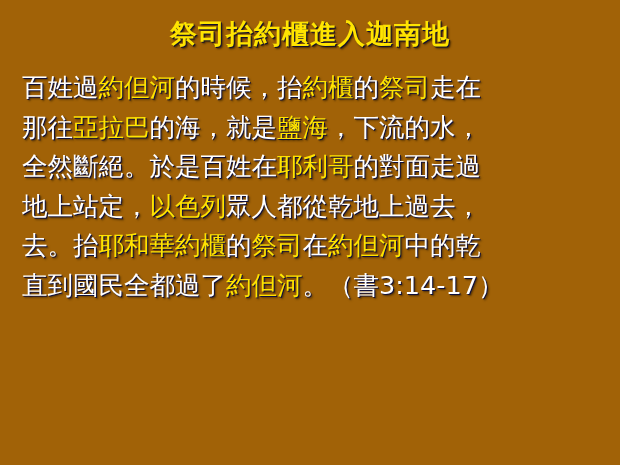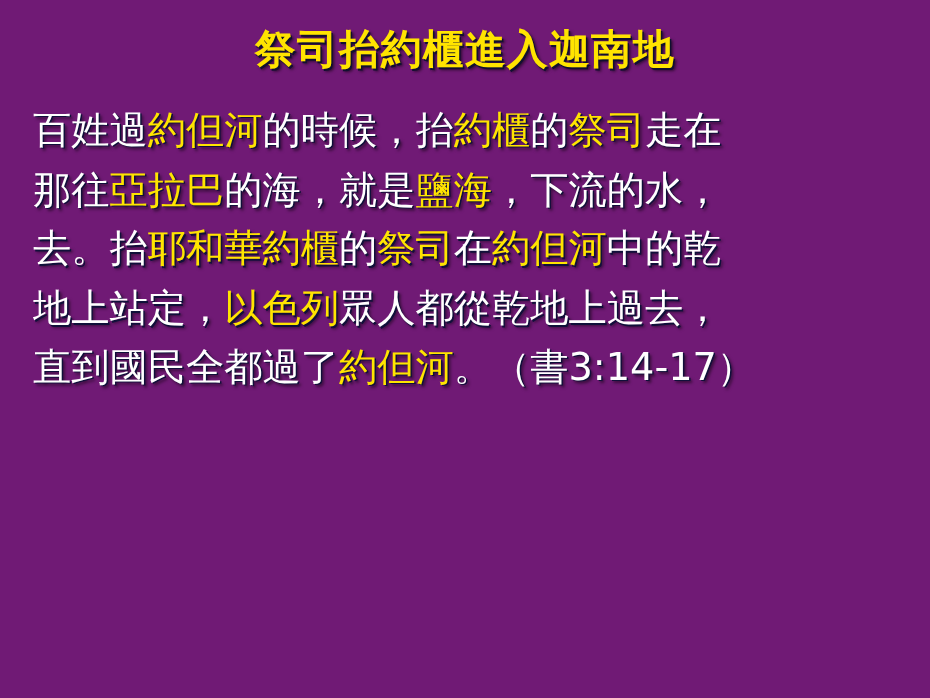--- a/index.html
+++ b/index.html
@@ -11,21 +11,21 @@
     width: 620px;
     height: 465px;
     overflow: hidden;
     background: #000080;
     font-family: "DejaVu Sans", "Liberation Sans", sans-serif;
   }
   .slide {
     position: relative;
     width: 620px;
     height: 465px;
-    background: #701a75;
+    background: #a16207;
     box-sizing: border-box;
   }
   .slide-title {
     position: absolute;
     top: 18px;
     left: 0;
     width: 620px;
     text-align: center;
     color: #ffe400;
     font-size: 27px;
@@ -61,18 +61,19 @@
 </head>
 <body>
 
 <div class="slide">
 
   <div class="slide-title">祭司抬約櫃進入迦南地</div>
 
   <div class="body-block" id="scripture-body">
       <div class="verse-line"><span class="">百姓過</span><span class="hl">約但河</span><span class="">的時候，抬</span><span class="hl">約櫃</span><span class="">的</span><span class="hl">祭司</span><span class="">走在</span></div>
       <div class="verse-line"><span class="">那往</span><span class="hl">亞拉巴</span><span class="">的海，就是</span><span class="hl">鹽海</span><span class="">，下流的水，</span></div>
+      <div class="verse-line"><span class="">全然斷絕。於是百姓在</span><span class="hl">耶利哥</span><span class="">的對面走過</span></div>
+      <div class="verse-line"><span class="">地上站定，</span><span class="hl">以色列</span><span class="">眾人都從乾地上過去，</span></div>
       <div class="verse-line"><span class="">去。抬</span><span class="hl">耶和華約櫃</span><span class="">的</span><span class="hl">祭司</span><span class="">在</span><span class="hl">約但河</span><span class="">中的乾</span></div>
-      <div class="verse-line"><span class="">地上站定，</span><span class="hl">以色列</span><span class="">眾人都從乾地上過去，</span></div>
       <div class="verse-line"><span class="">直到國民全都過了</span><span class="hl">約但河</span><span class="">。（書3:14-17）</span></div>
     </div>
 
 </div>
 
 </body></html>

